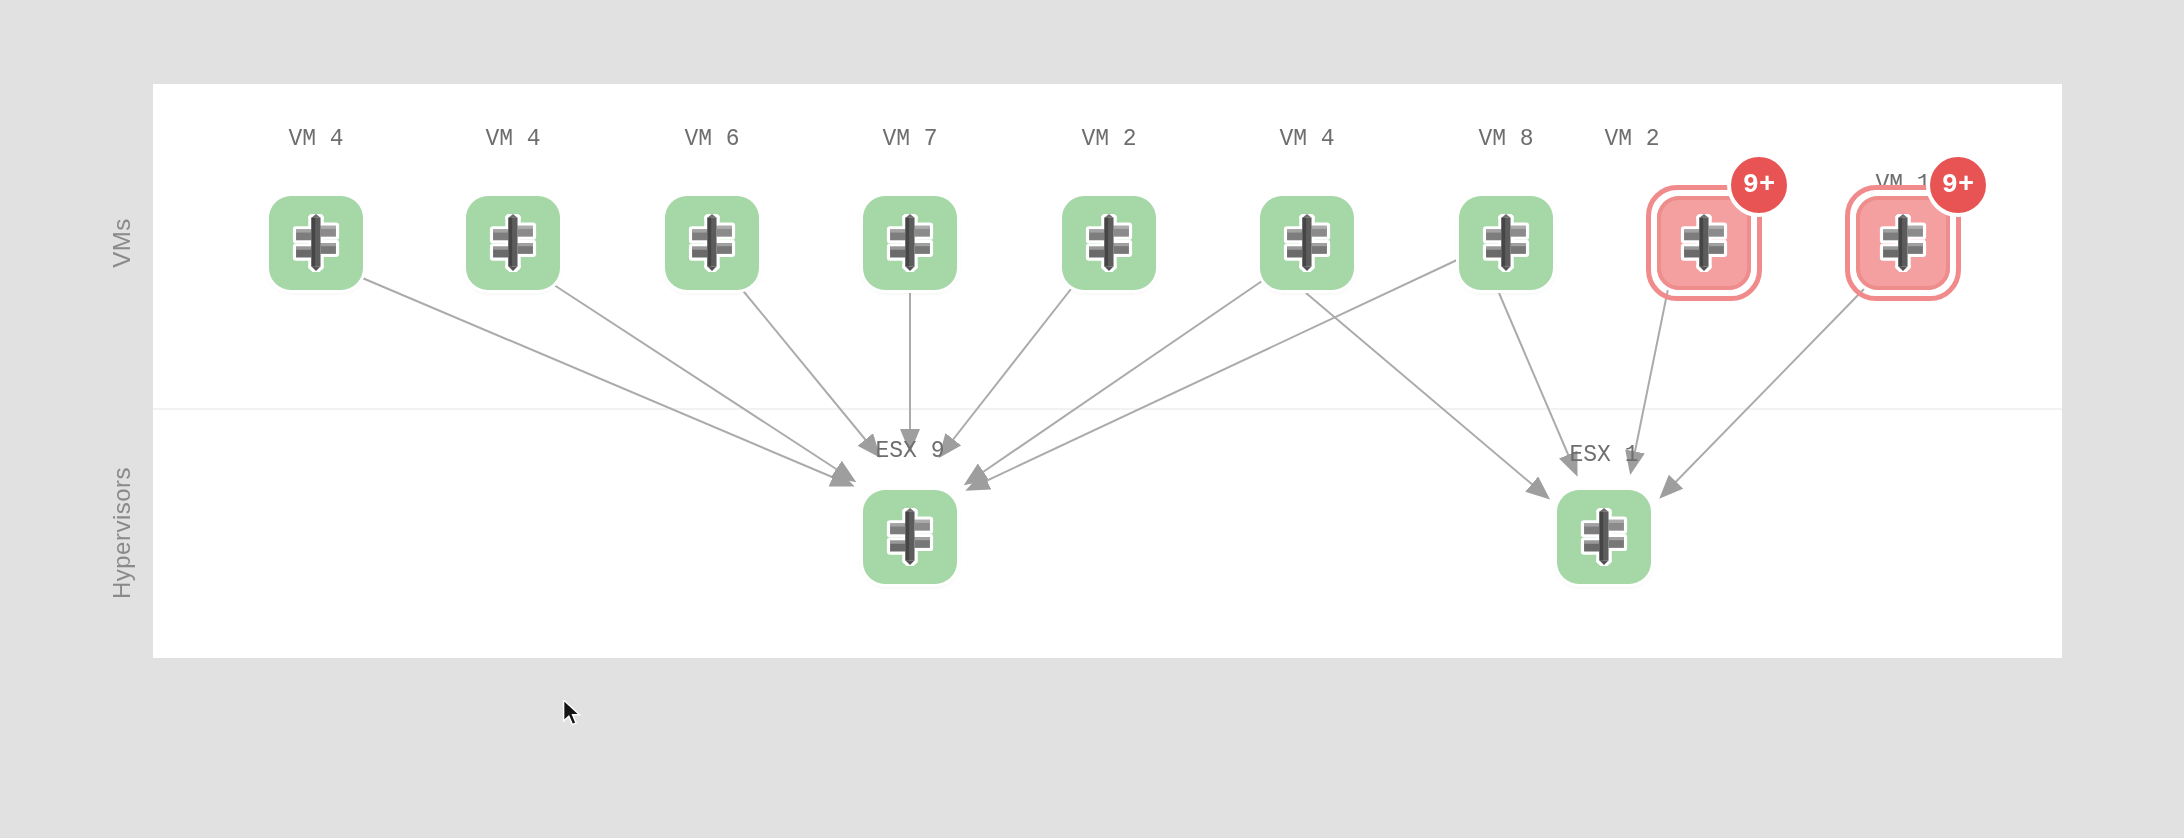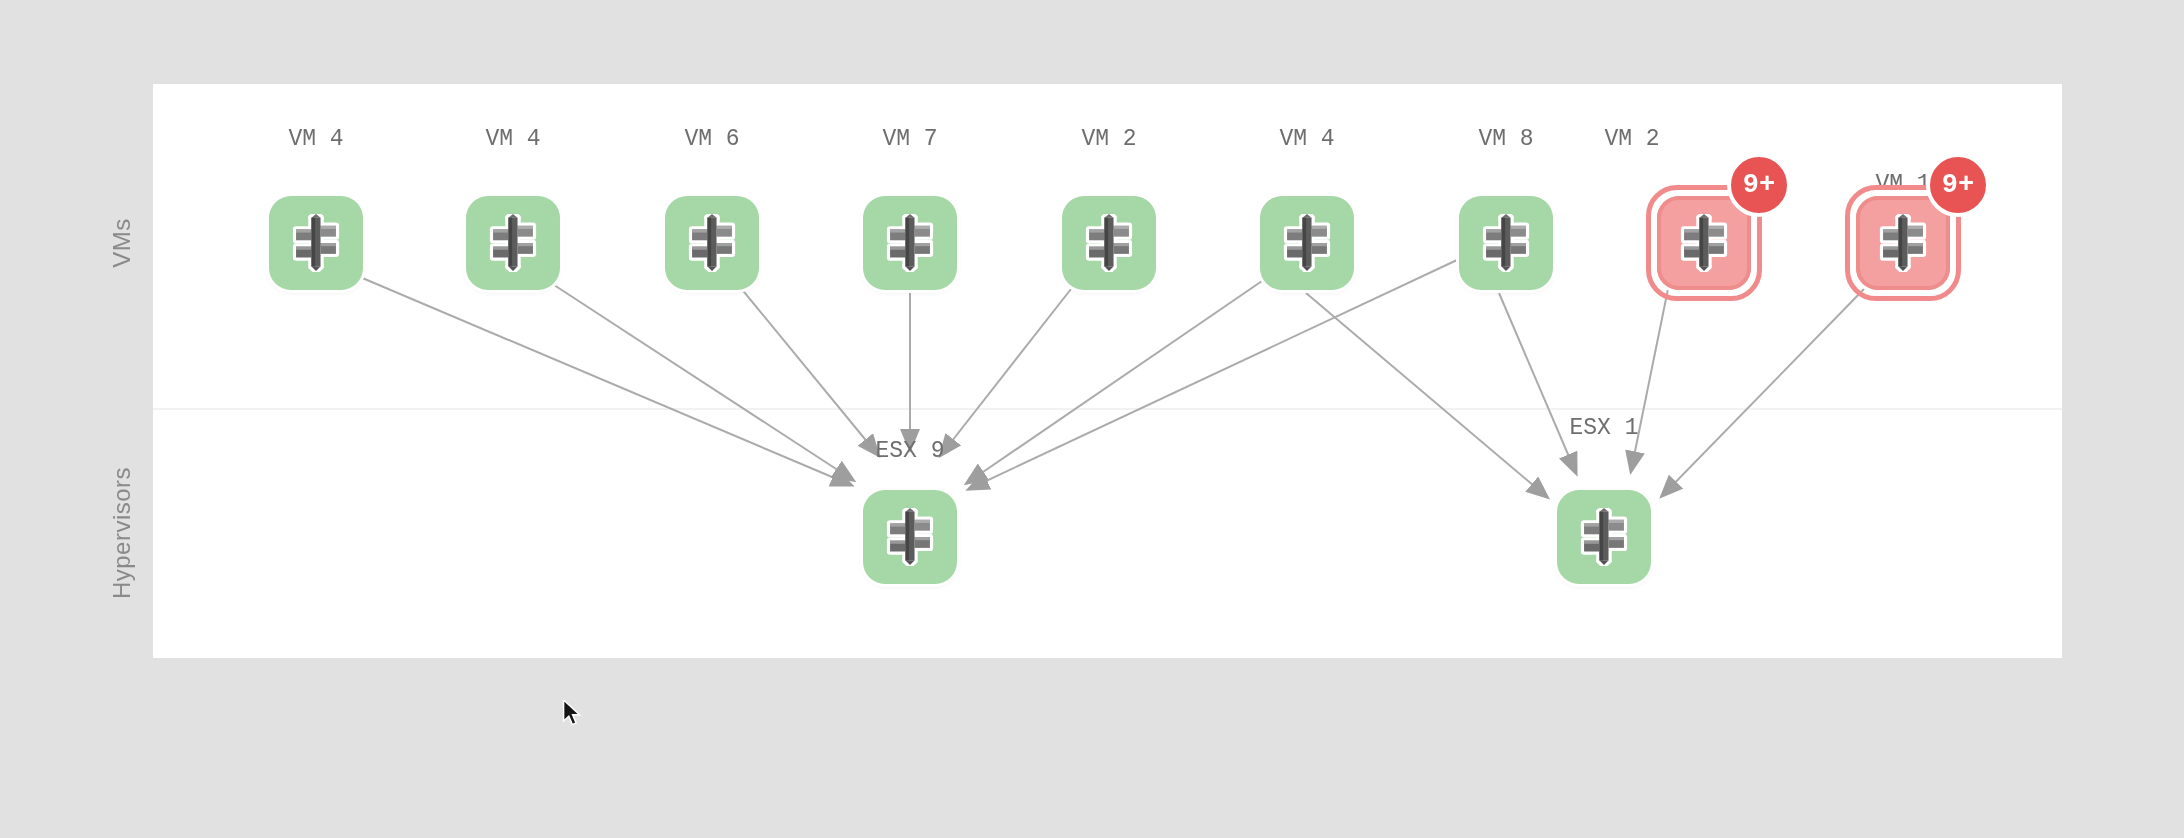--- a/index.html
+++ b/index.html
@@ -379,21 +379,21 @@
       <rect x="33" y="13" width="17" height="3.5" fill="#ababab"></rect>
       <rect x="33" y="32" width="17" height="12" fill="#777777"></rect>
       <rect x="33" y="32" width="17" height="3.5" fill="#a0a0a0"></rect>
       <polygon points="23,4 33,4 28,0" fill="#6f6f6f"></polygon>
       <rect x="23" y="4" width="10" height="54" fill="#5c5c5c"></rect>
       <rect x="23" y="4" width="4" height="54" fill="#454545"></rect>
       <polygon points="23,58 33,58 28,63" fill="#525252"></polygon>
     </g>
   </svg>
     </div>
-    <div class="node-label" style="left: 1514px; top: 415px;">ESX 1</div>
+    <div class="node-label" style="left: 1514px; top: 442px;">ESX 1</div>
     <div class="tile" style="left: 1557px; top: 490px; pointer-events: auto;">
       <svg class="icon" viewBox="0 0 56 64" xmlns="http://www.w3.org/2000/svg">
 
     <g stroke="#ffffff" stroke-width="7" stroke-linejoin="round" fill="#ffffff">
       <rect x="6" y="17" width="17" height="12"></rect>
       <rect x="6" y="36" width="17" height="12"></rect>
       <rect x="33" y="13" width="17" height="12"></rect>
       <rect x="33" y="32" width="17" height="12"></rect>
       <rect x="23" y="4" width="10" height="54"></rect>
       <polygon points="23,4 33,4 28,0"></polygon>

